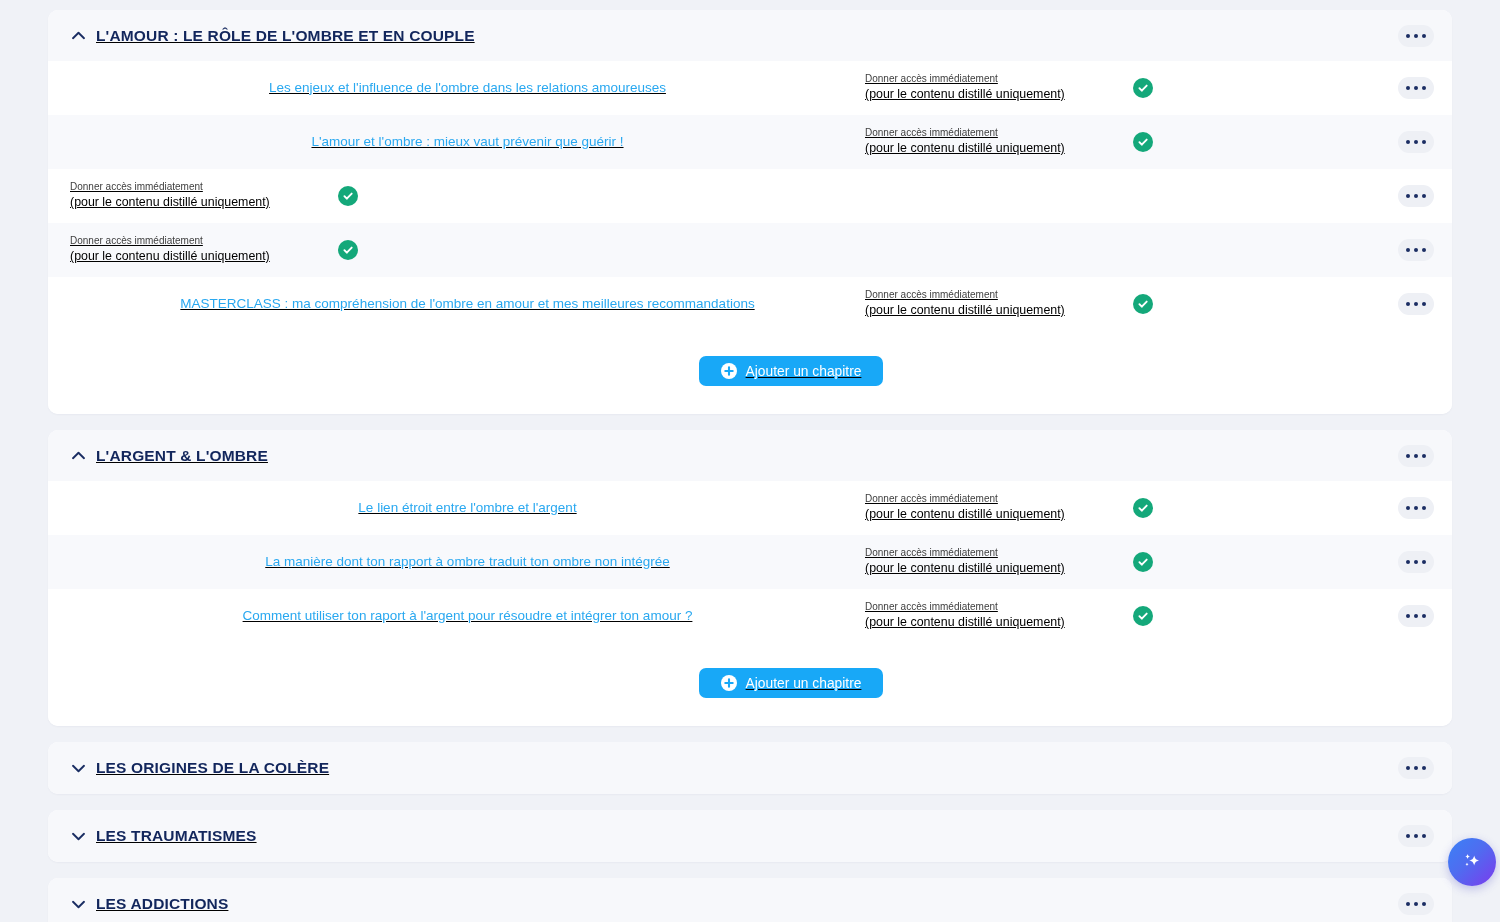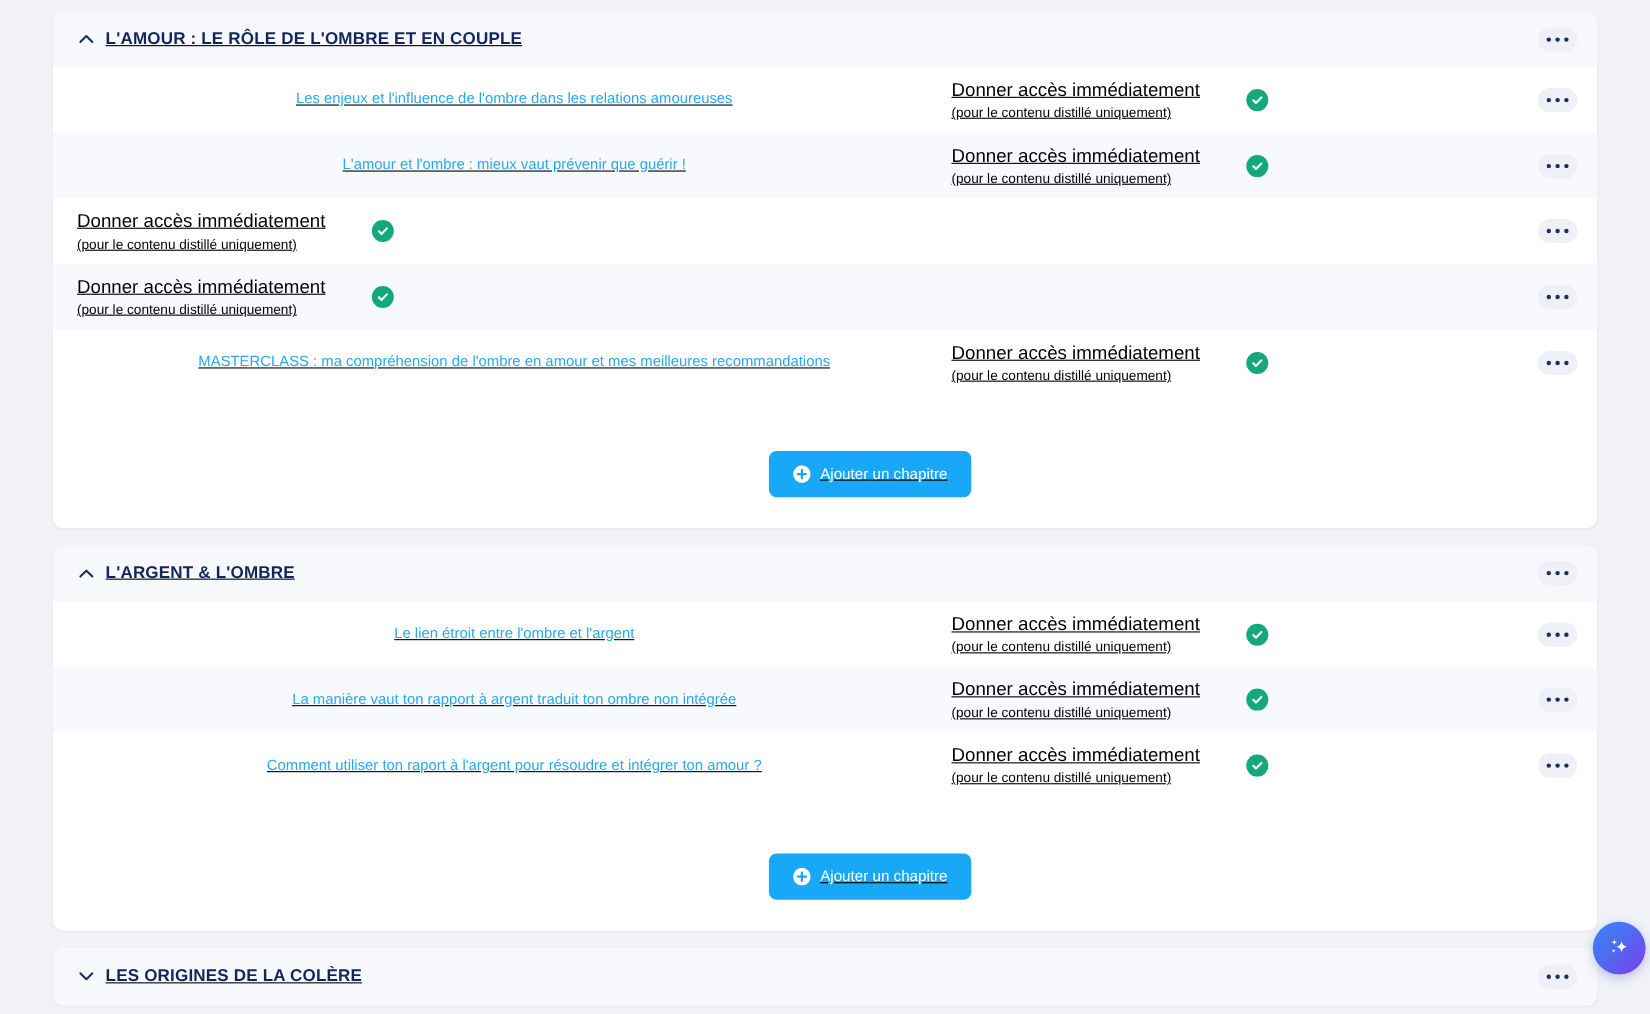--- a/index.html
+++ b/index.html
@@ -107,22 +107,22 @@
     line-height: 1.4;
     cursor: pointer;
     text-align: center;
   }
 
   .row-access {
     flex: 0 0 268px;
     padding-right: 12px;
   }
   .access-main {
-    font-size: 17px;
-    color: #000000;
+    font-size: 10px;
+    color: #404040;
     line-height: 1.42;
     white-space: nowrap;
   }
   .access-sub {
     font-size: 12.4px;
     color: #000000;
     line-height: 1.42;
     white-space: nowrap;
   }
 
@@ -153,25 +153,24 @@
 
   .add-btn {
     display: inline-flex;
     align-items: center;
     gap: 9px;
     background: #18a8f7;
     color: #ffffff;
     border: none;
     border-radius: 7px;
     padding: 0 22px;
-    height: 42px;
+    height: 30px;
     font-size: 13.8px;
     font-family: "Liberation Sans", sans-serif;
     cursor: pointer;
-    margin-top: 25px;
   }
   .plus-icon {
     width: 16px;
     height: 16px;
     flex: 0 0 16px;
     display: block;
   }
 
   
   .card.collapsed { margin-bottom: 16px; }
@@ -363,21 +362,21 @@
           </span>
         </div>
         <button class="dots-btn">
             <i></i>
             <i></i>
             <i></i>
           </button>
       </div>
 
       <div class="row">
-        <div class="row-title">La manière vaut ton rapport à argent traduit ton ombre non intégrée</div>
+        <div class="row-title">La manière dont ton rapport à ombre traduit ton ombre non intégrée</div>
         <div class="row-access">
           <div class="access-main">Donner accès immédiatement</div>
           <div class="access-sub">(pour le contenu distillé uniquement)</div>
         </div>
         <div class="row-status">
           <span class="check-icon">
             <svg width="12" height="12" viewBox="0 0 12 12">
                 <path d="M2.4 6.2l2.4 2.5L9.7 3.6" fill="none" stroke="#ffffff" stroke-width="1.9" stroke-linecap="round" stroke-linejoin="round"></path>
               </svg>
           </span>

